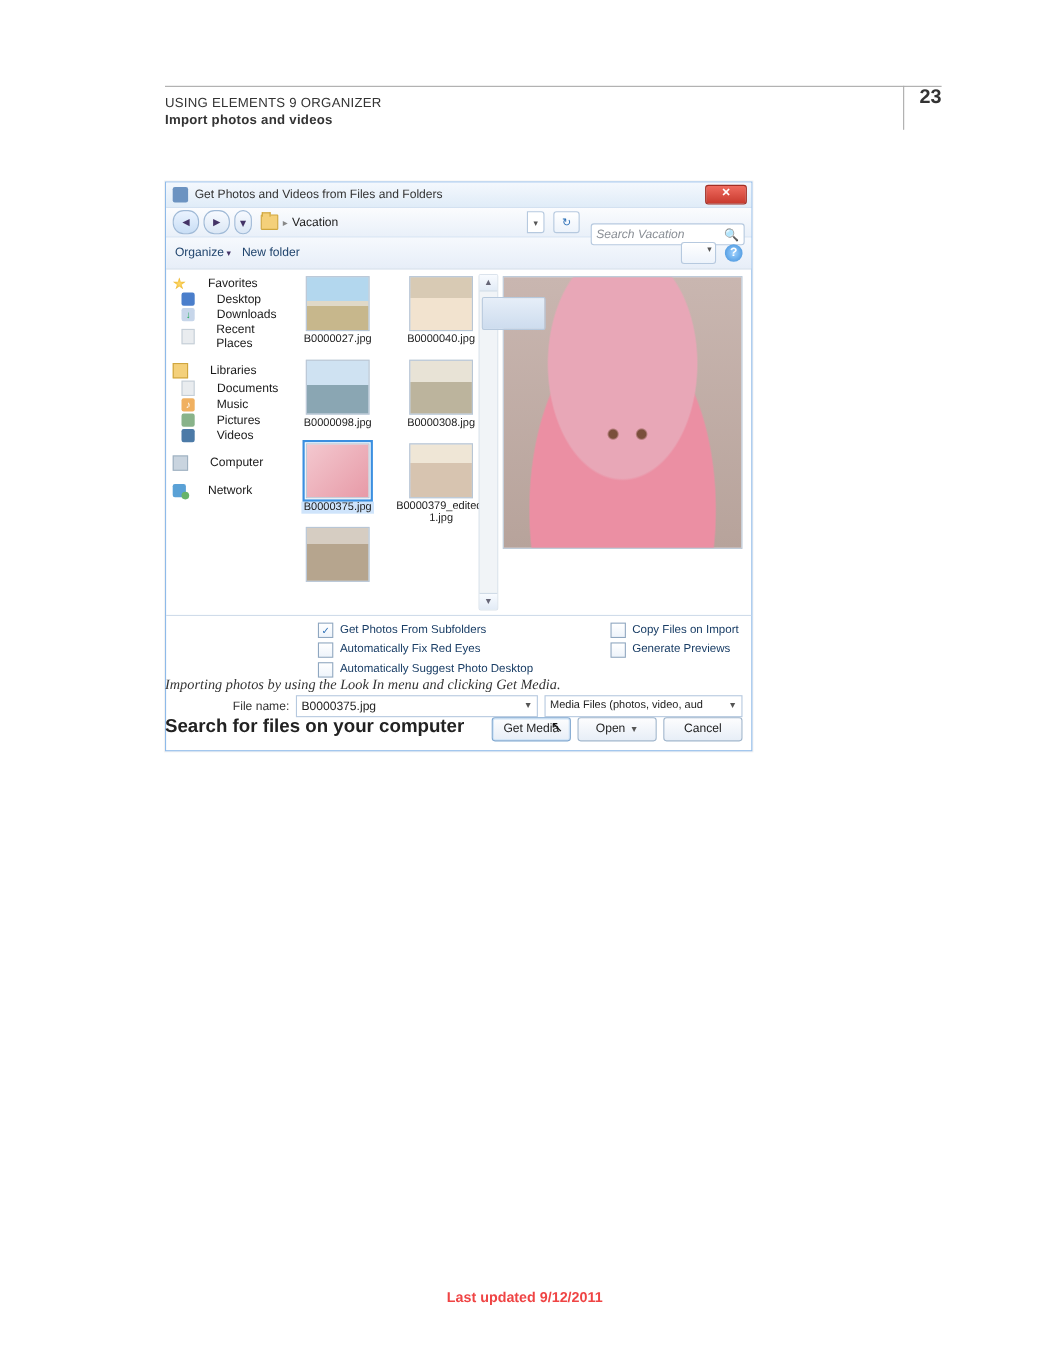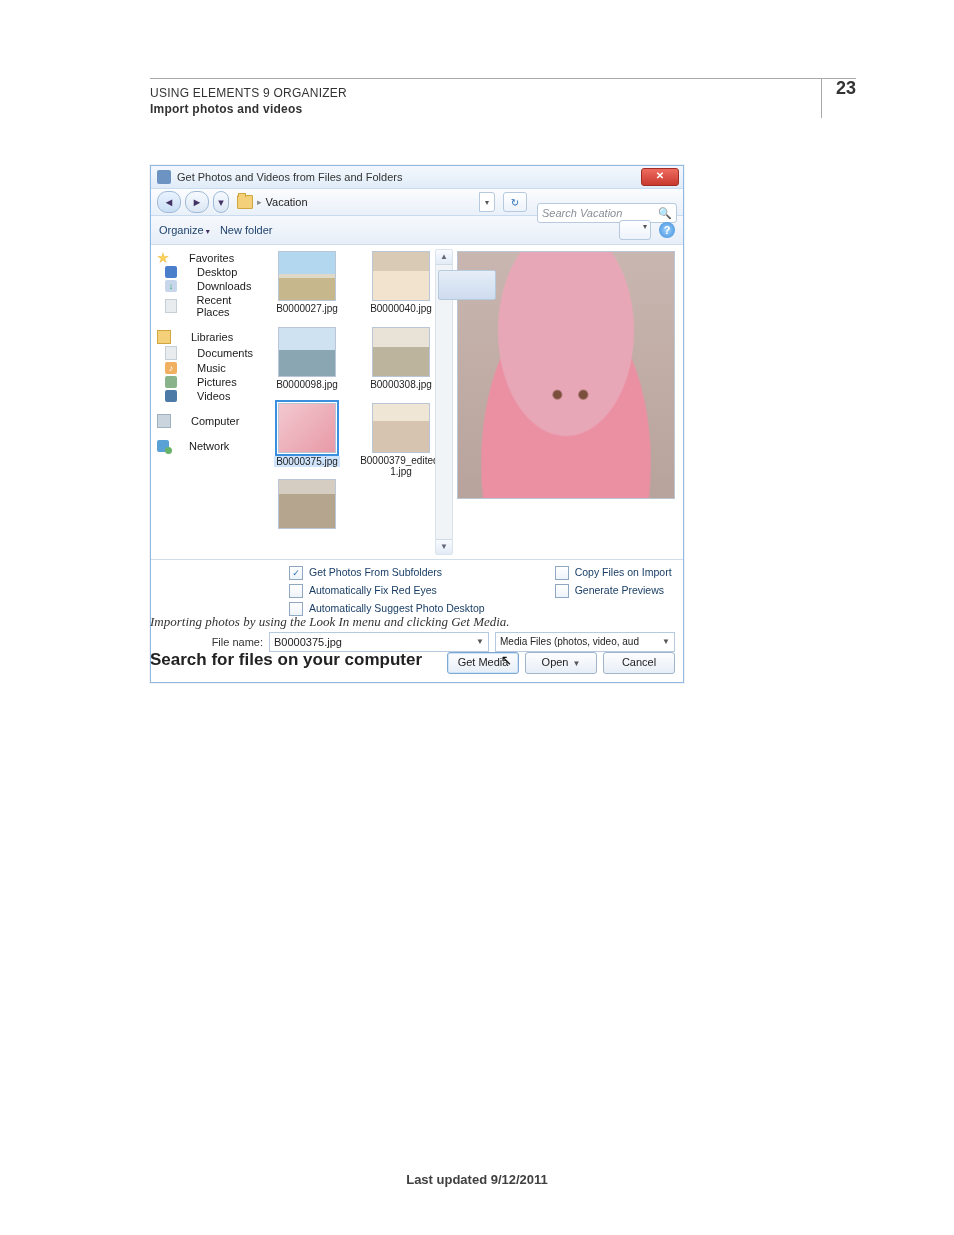--- a/index.html
+++ b/index.html
@@ -8,21 +8,21 @@
   .hdr-text { position:absolute; top:86px; left:150px; font-family:"Myriad Pro","Segoe UI",Arial,sans-serif; font-size:12px; letter-spacing:.02em; color:#333; }
   .hdr-text .line2 { font-weight:700; margin-top:2px; font-size:12px; }
   .page-num-box { position:absolute; top:78px; right:98px; }
   .page-num-box .vr { position:absolute; right:34px; top:0; height:40px; border-left:1px solid #aaa; }
   .page-num { font-family:Liberation Sans, sans-serif; font-weight:700; font-size:18px; color:#333; display:inline-block; width:28px; text-align:right; }
   .figure { position:absolute; left:150px; top:165px; width:584px; }
   .caption { position:absolute; left:150px; top:614px; font-style:italic; font-size:13px; color:#333; }
   .h2 { position:absolute; left:150px; top:650px; font-family:"Myriad Pro","Segoe UI",Arial,sans-serif; font-weight:700; font-size:17px; color:#222; }
   .step { position:absolute; left:150px; top:674px; font-size:15px; color:#222; }
   .step .num { font-family:"Myriad Pro","Segoe UI",Arial,sans-serif; font-weight:700; font-size:13px; display:inline-block; width:18px; }
-  .footer { position:absolute; bottom:48px; left:0; width:954px; text-align:center; font-family:"Myriad Pro","Segoe UI",Arial,sans-serif; font-weight:700; font-size:13px; color:#404040; }
+  .footer { position:absolute; bottom:48px; left:0; width:954px; text-align:center; font-family:"Myriad Pro","Segoe UI",Arial,sans-serif; font-weight:700; font-size:13px; color:#ef4444; }
   .inline-ico { display:inline-block; width:14px; height:12px; vertical-align:-2px; margin:0 2px; }
   .ico-cam { background:#8c96a6; border-radius:2px; position:relative; }
   .ico-cam::after{content:"";position:absolute;left:4px;top:3px;width:6px;height:6px;border:1px solid #fff;border-radius:50%;}
   .ico-box { background:#9aa0aa; border-radius:2px; position:relative; }
   .ico-box::after{content:"";position:absolute;left:3px;top:3px;width:8px;height:6px;background:#fff;opacity:.6;}
 
   
   .dlg { font-family:"Segoe UI",Tahoma,Arial,sans-serif; font-size:11px; color:#222; width:532px; border:1px solid #8ebae9; background:#fff; box-shadow:0 0 0 1px rgba(0,0,0,.05); }
   .dlg-title { height:22px; background:linear-gradient(#f4f8fd,#e0ecf8); display:flex; align-items:center; padding:0 4px 0 6px; border-bottom:1px solid #c9dbef; }
   .dlg-title .tico { width:14px; height:14px; background:#6c93c1; margin-right:6px; border-radius:2px; }

